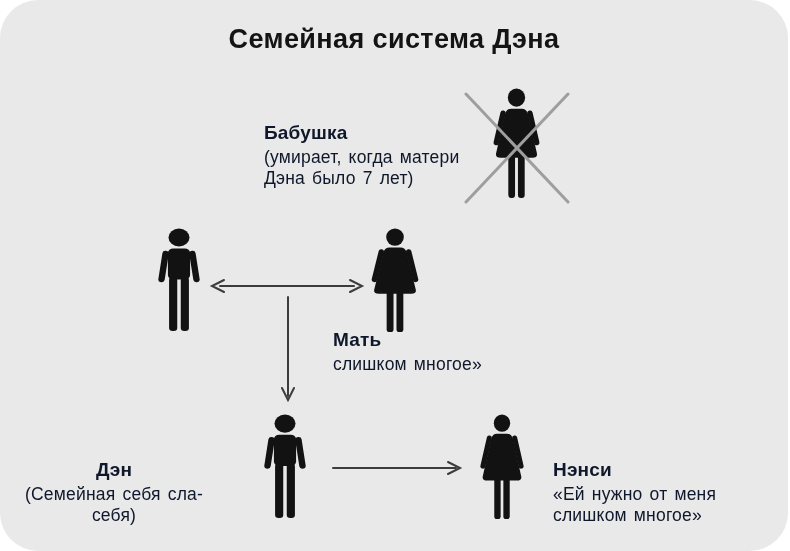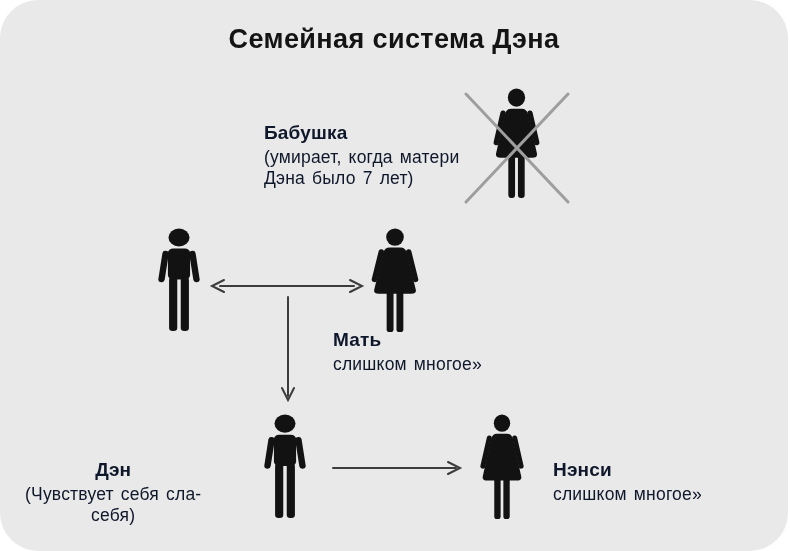--- a/index.html
+++ b/index.html
@@ -159,37 +159,38 @@
       </g>
       <g stroke="#121212" stroke-width="11" stroke-linecap="round">
         <line x1="13" y1="51" x2="6" y2="103"></line>
         <line x1="59" y1="51" x2="66" y2="103"></line>
       </g>
     </svg>
   </div>
 
   <div class="label" style="left:25px; top:459px;text-align:center;">
     <div class="name">Дэн</div>
-    <div class="note">(Чувствует себя сла-</div>
+    <div class="note">(Семейная себя сла-</div>
     <div class="note">себя)</div>
   </div>
 
   <div class="figure" style="left:477px; top:414px;">
     <svg width="50" height="106" viewBox="0 0 110 220" preserveAspectRatio="none">
       <g fill="#121212">
         <circle cx="55" cy="19" r="18"></circle>
         <path d="M44,41 L66,41 Q76,41 79,52 L97,128 Q100,138 88,138 L22,138 Q10,138 13,128 L31,52 Q34,41 44,41 Z"></path>
         <rect x="38" y="132" width="14" height="86" rx="6"></rect>
         <rect x="58" y="132" width="14" height="86" rx="6"></rect>
       </g>
       <g stroke="#121212" stroke-width="11" stroke-linecap="round">
         <line x1="27" y1="50" x2="13" y2="108"></line>
         <line x1="83" y1="50" x2="97" y2="108"></line>
       </g>
     </svg>
   </div>
 
   <div class="label" style="left:553px; top:447px;margin-top:12px;">
     <div class="name">Нэнси</div>
+    <div class="note">«Ей нужно от меня</div>
     <div class="note">слишком многое»</div>
   </div>
 
 </div>
 
 </body></html>

